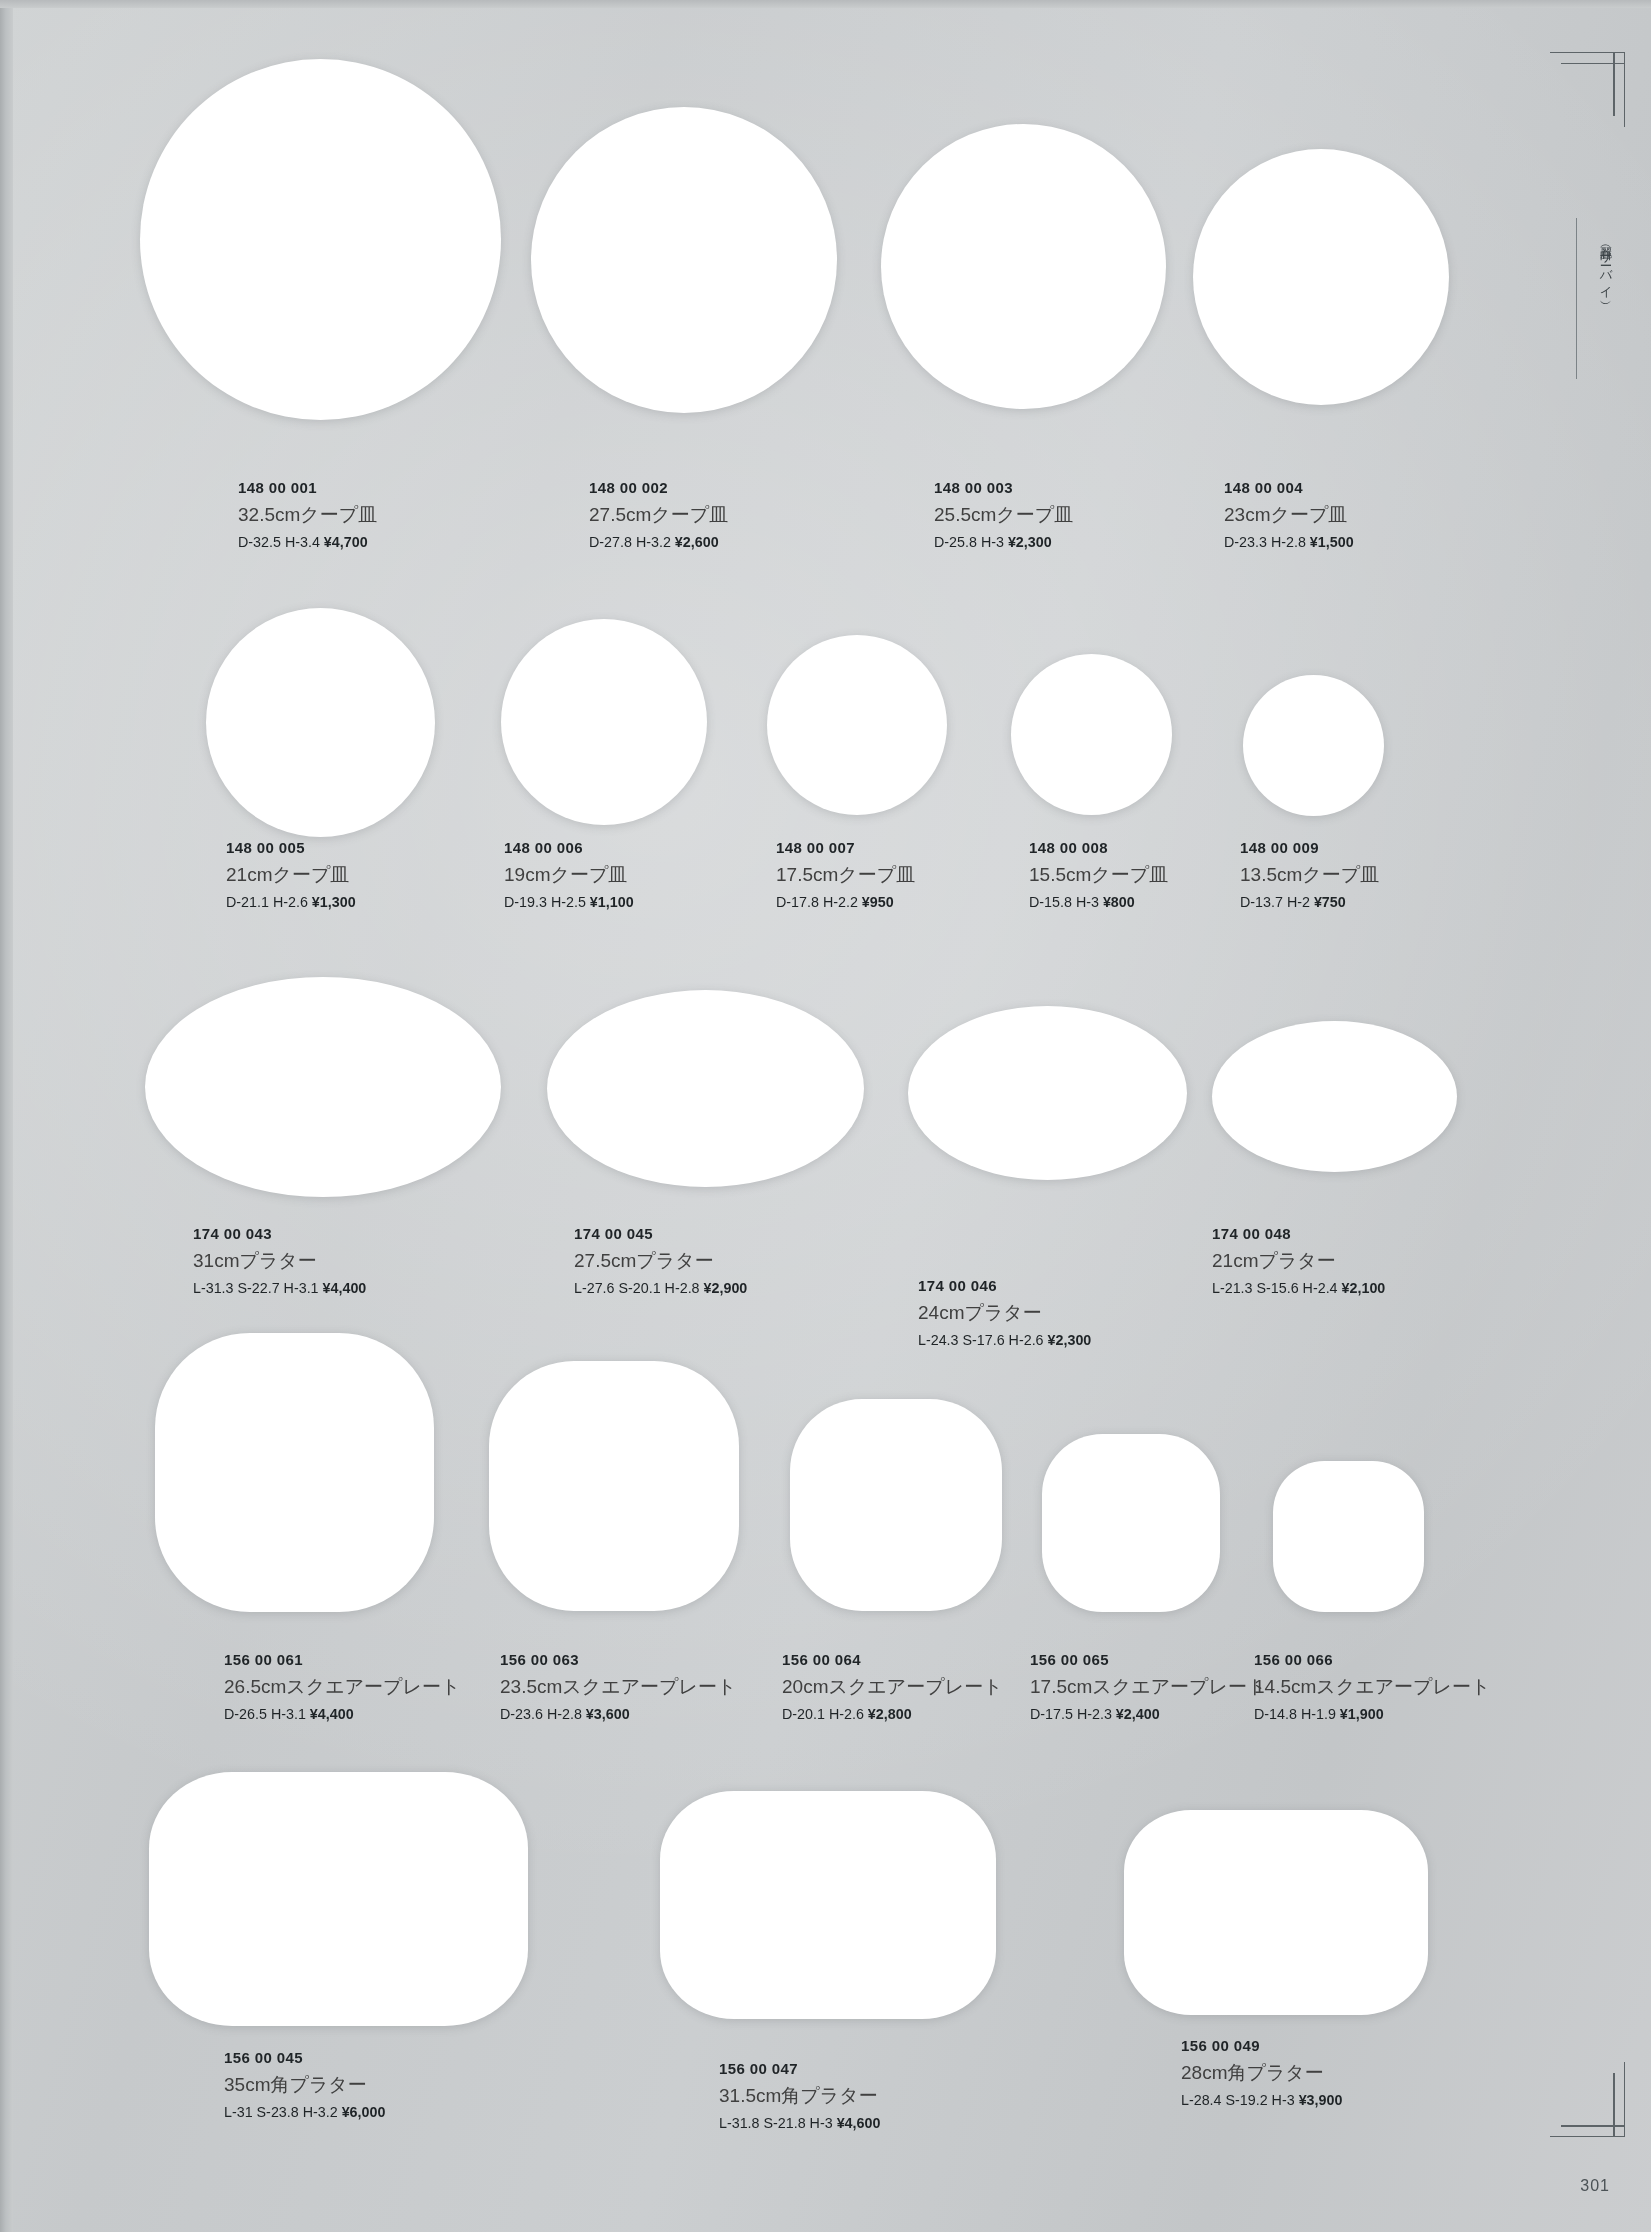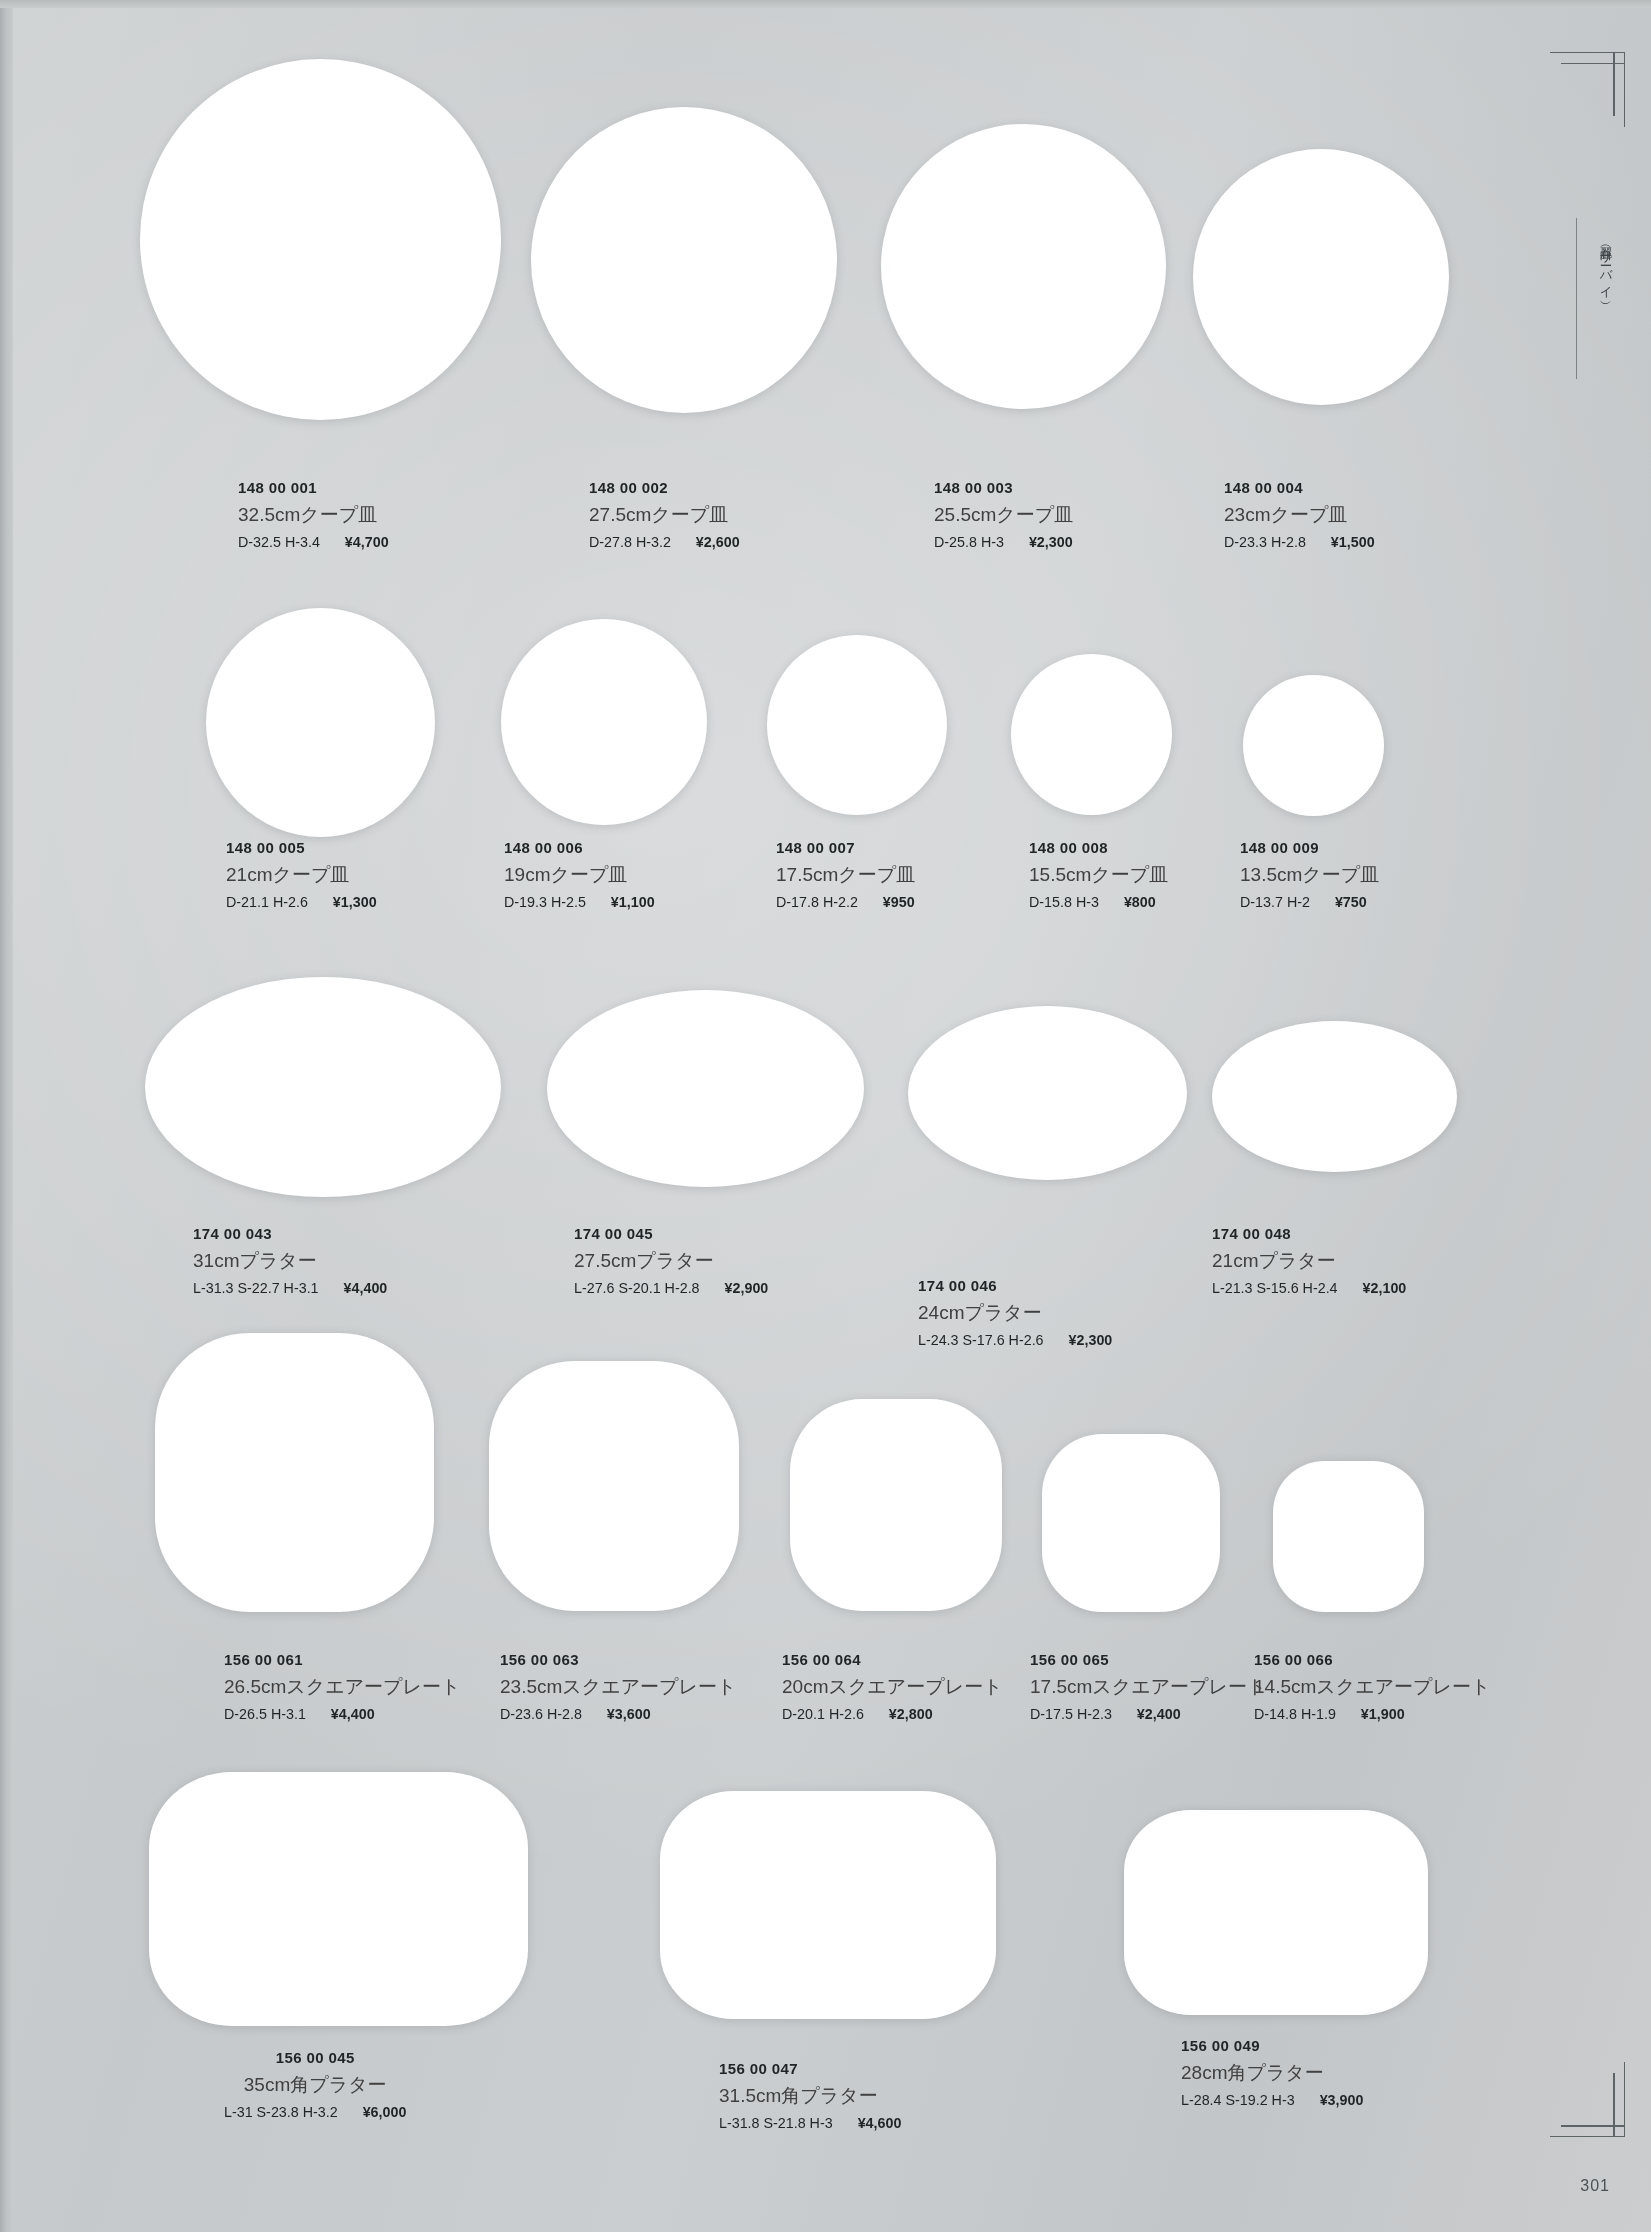--- a/index.html
+++ b/index.html
@@ -68,21 +68,21 @@
   }
   .shape.circle{border-radius:50%;}
   .shape.oval{border-radius:50%;}
   .shape.squarish{border-radius:34% / 34%;}
   .shape.rounded-rect{border-radius:22% / 30%;}
 
   .caption{position:absolute;line-height:1.62;}
   .caption .code{font-size:15px;font-weight:bold;letter-spacing:0.4px;color:#1f2427;}
   .caption .name{font-size:19px;color:#404040;}
   .caption .spec{font-size:14.3px;color:#1f2427;}
-  .caption .spec .price{font-weight:bold;margin-left:25px;}
+  .caption .spec .price{font-weight:bold;margin-left:4px;}
 </style>
 </head>
 <body>
 
 <div class="page-bg"></div>
 <div class="page-edge-left"></div>
 <div class="page-edge-top"></div>
 
 <div class="content">
 
@@ -224,21 +224,21 @@
       <div class="name">14.5cmスクエアープレート</div>
       <div class="spec"><span>D-14.8 H-1.9</span><span class="price">¥1,900</span></div>
     </div>
   </div>
 
   <div class="row">
     <div class="shape rounded-rect" style="left:149px;top:1772px;width:379px;height:254px;"></div>
     <div class="shape rounded-rect" style="left:660px;top:1791px;width:336px;height:228px;"></div>
     <div class="shape rounded-rect" style="left:1124px;top:1810px;width:304px;height:205px;"></div>
 
-    <div class="caption" style="left:224px;top:2046px;text-align:center;">
+    <div class="caption" style="left:224px;top:2046px;">
       <div class="code">156 00 045</div>
       <div class="name">35cm角プラター</div>
       <div class="spec"><span>L-31 S-23.8 H-3.2</span><span class="price">¥6,000</span></div>
     </div>
     <div class="caption" style="left:719px;top:2057px;">
       <div class="code">156 00 047</div>
       <div class="name">31.5cm角プラター</div>
       <div class="spec"><span>L-31.8 S-21.8 H-3</span><span class="price">¥4,600</span></div>
     </div>
     <div class="caption" style="left:1181px;top:2034px;">

